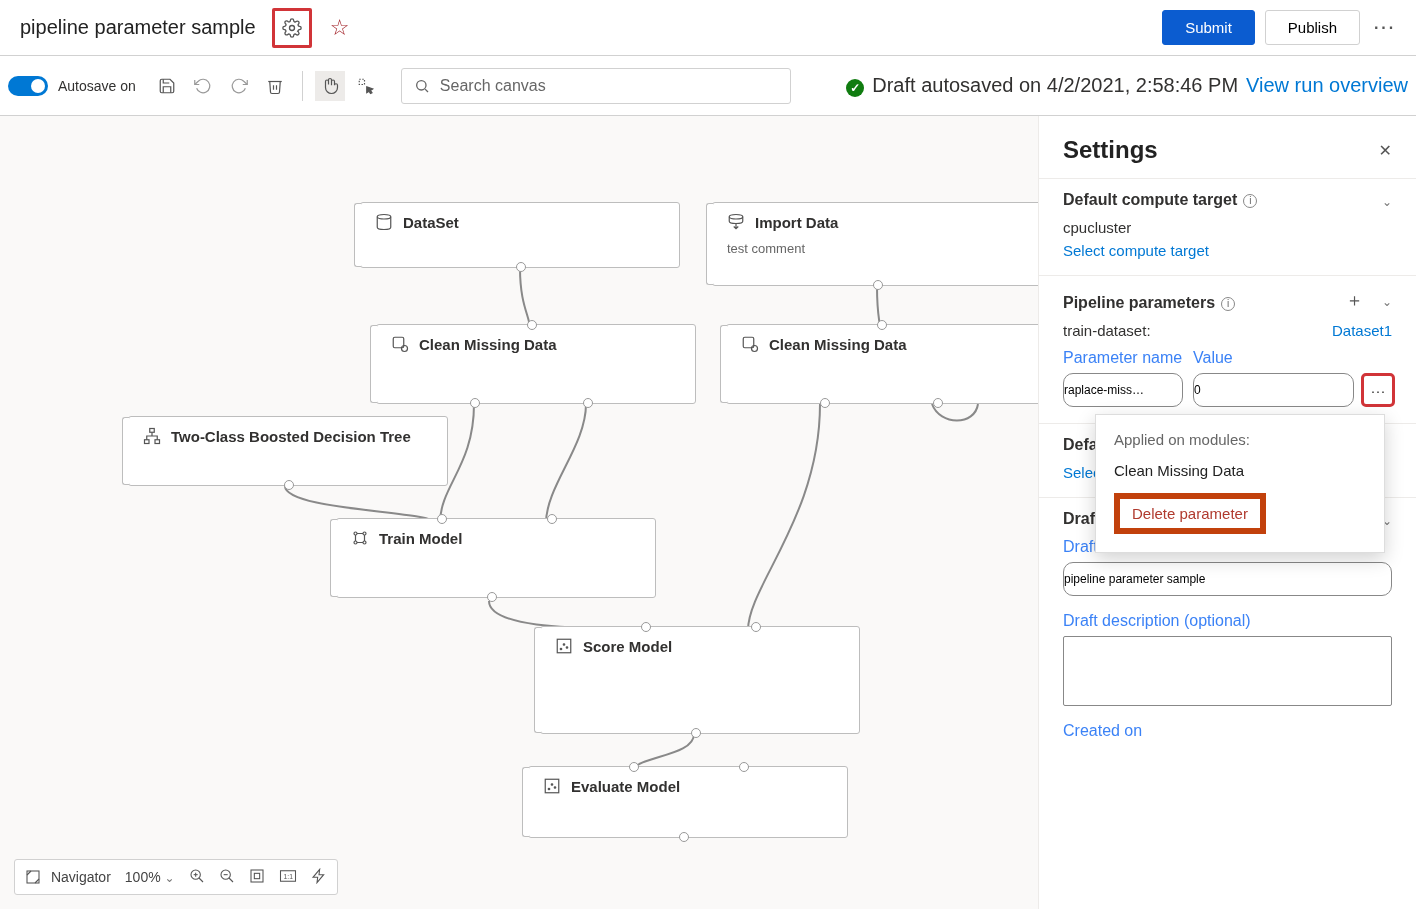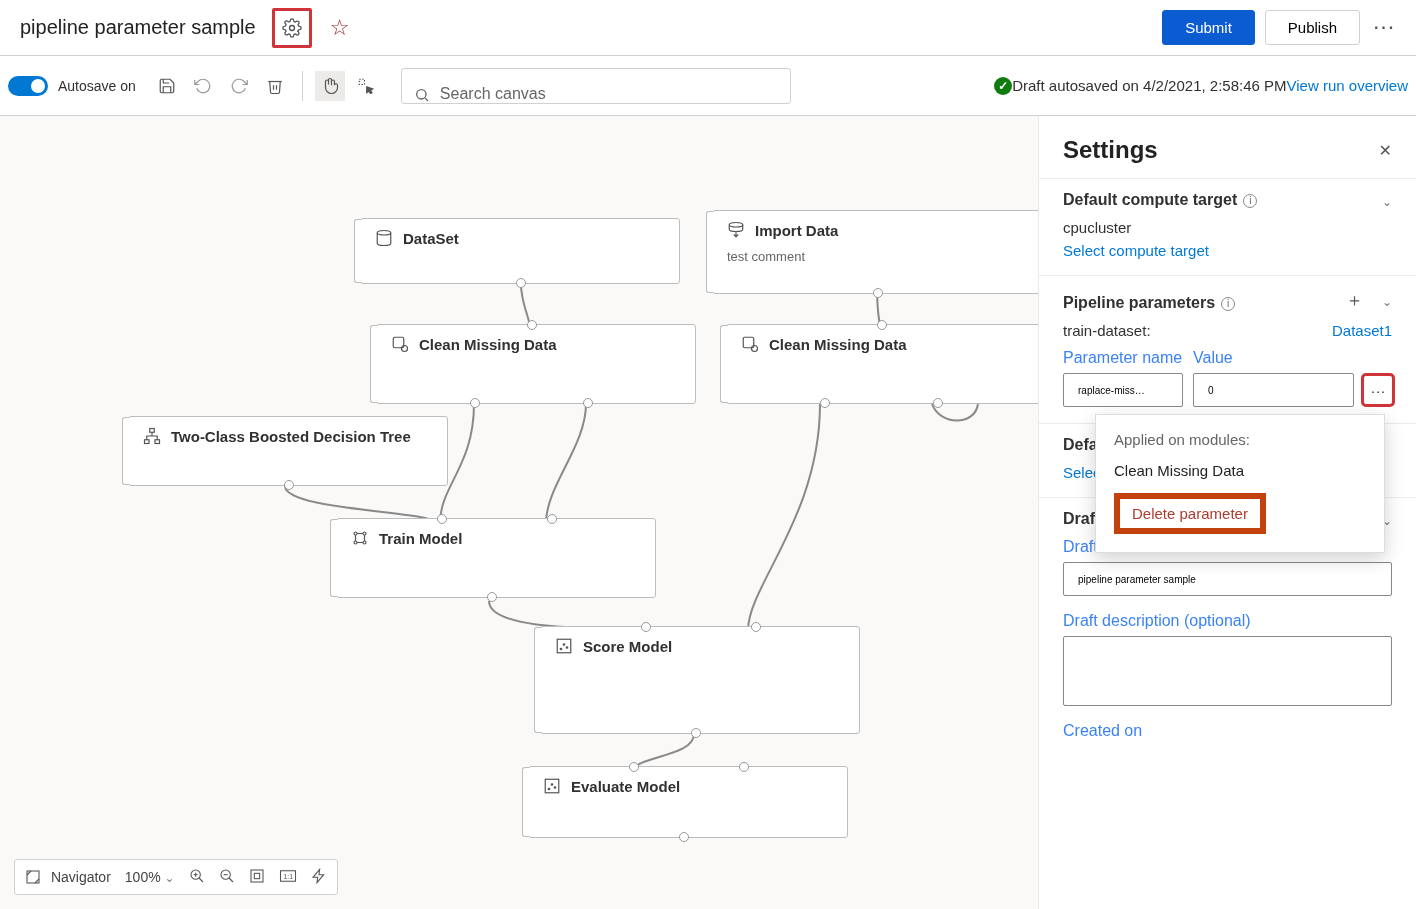--- a/index.html
+++ b/index.html
@@ -30,23 +30,23 @@
   .more{margin-left:14px;color:#555;letter-spacing:2px;font-weight:bold}
 
   
   .toolbar{height:60px;display:flex;align-items:center;padding:0 8px;border-bottom:1px solid var(--border);gap:6px;position:relative}
   .toggle{width:40px;height:20px;background:var(--blue);border-radius:10px;position:relative;margin-right:4px}
   .toggle::after{content:"";width:14px;height:14px;border-radius:50%;background:#fff;position:absolute;top:3px;right:3px}
   .toolbar-label{font-size:14px;margin-right:10px}
   .tool-ico{width:30px;height:30px;display:flex;align-items:center;justify-content:center;color:#555}
   .tool-ico.active{background:#edebe9}
   .divider{width:1px;height:30px;background:var(--border);margin:0 6px}
-  .search-box{width:390px;height:36px;border:1px solid var(--border);border-radius:3px;display:flex;align-items:flex-end;padding:0 12px;margin-left:14px;color:#666}
+  .search-box{width:390px;height:36px;border:1px solid var(--border);border-radius:3px;display:flex;align-items:center;padding:0 12px;margin-left:14px;color:#666}
   .search-box svg{margin-right:10px}
-  .status{margin-left:auto;display:flex;align-items:flex-start;font-size:15px}
+  .status{margin-left:auto;display:flex;align-items:flex-end;gap:8px;font-size:20px}
   .check{width:18px;height:18px;border-radius:50%;background:var(--success);display:flex;align-items:center;justify-content:center}
   .check::after{content:"✓";color:#fff;font-size:12px;font-weight:bold}
   .link{color:var(--blue);cursor:pointer}
 
   
   .canvas{position:absolute;top:116px;left:0;right:0;bottom:0;background:#faf9f8}
   .svg-edges{position:absolute;top:0;left:0;pointer-events:none}
   .node{position:absolute;background:#fff;border:1px solid #bdbdbd;border-radius:3px;}
   .node .tab{position:absolute;left:-7px;top:0;bottom:0;width:7px;border:1px solid #bdbdbd;border-right:none;background:#fff;border-radius:3px 0 0 3px}
   .node-h{display:flex;align-items:center;gap:10px;padding:10px 14px;font-size:15px;font-weight:600;color:#323130}
@@ -60,21 +60,21 @@
   .panel-head h2{margin:0;font-size:24px;color:#222}
   .close-x{font-size:16px;color:#555;cursor:pointer}
   .sec{border-top:1px solid var(--panel-border);padding:12px 24px 16px}
   .sec-h{display:flex;align-items:flex-end;justify-content:space-between}
   .sec-h .t{font-size:16px;font-weight:600}
   .info-ic{width:14px;height:14px;border:1px solid #888;border-radius:50%;display:inline-flex;align-items:center;justify-content:center;font-size:10px;color:#666;margin-left:6px;vertical-align:middle}
   .chev{color:#777;font-size:12px}
   .sec-body{margin-top:10px;font-size:15px}
   .fld-row{display:flex;gap:10px;margin-top:6px;align-items:center}
   .fld-lbl{font-size:16px;color:#3b82f6;margin-top:10px}
-  .inp{height:34px;border:1px solid #888;border-radius:2px;padding:0 14px;font-size:10px;min-width:0}
+  .inp{height:34px;border:1px solid #888;border-radius:10px;padding:0 0;font-size:12px;min-width:0}
   .more-btn{width:28px;height:28px;display:flex;align-items:center;justify-content:center;outline:3px solid #d13438;border-radius:2px}
   .plus{font-size:18px;color:#555;margin-right:14px}
 
   .popup{position:absolute;left:56px;top:356px;width:290px;background:#fff;border:1px solid #ddd;box-shadow:0 6px 18px rgba(0,0,0,0.18);padding:16px 18px 18px;font-size:15px;z-index:10}
   .popup .title2{color:#666;margin-bottom:14px}
   .popup .mod{color:#222;margin-bottom:14px}
   .popup .del{color:var(--red);display:inline-block;border:6px solid #c2410c;padding:6px 12px}
 
   .desc-box{height:70px;border:1px solid #888;border-radius:2px;width:100%;margin-top:6px}
 
@@ -165,33 +165,33 @@
       <path d="M474 288 C474 350,440 370,440 407"></path>
       <path d="M586 288 C586 330,546 370,546 407"></path>
       <path d="M285 370 C285 395,435 395,435 407"></path>
       <path d="M489 485 C489 520,640 510,640 514"></path>
       <path d="M820 288 C820 400,748 470,748 514"></path>
       <path d="M694 618 C694 640,640 640,632 654"></path>
       <path d="M932 288 C940 310,975 310,978 288"></path>
     </g>
   </svg>
 
-  <div class="node" style="left:360px;top:102px;width:320px;height:66px">
+  <div class="node" style="left:360px;top:86px;width:320px;height:66px">
     <div class="tab"></div>
     <div class="node-h">
         <svg width="18" height="18" viewBox="0 0 24 24" fill="none" stroke="#555" stroke-width="1.6">
           <ellipse cx="12" cy="5" rx="9" ry="3"></ellipse>
           <path d="M3 5v14a9 3 0 0 0 18 0V5"></path>
         </svg>
         <span>DataSet</span>
       </div>
     <span class="port" style="left:155px;bottom:-5px"></span>
   </div>
 
-  <div class="node" style="left:712px;top:94px;width:330px;height:84px">
+  <div class="node" style="left:712px;top:86px;width:330px;height:84px">
     <div class="tab"></div>
     <div class="node-h">
         <svg width="18" height="18" viewBox="0 0 24 24" fill="none" stroke="#555" stroke-width="1.6">
           <ellipse cx="12" cy="5" rx="9" ry="3"></ellipse>
           <path d="M3 5v6a9 3 0 0 0 18 0V5"></path>
           <path d="M12 14v7m-3-3l3 3 3-3"></path>
         </svg>
         <span>Import Data</span>
       </div>
     <div class="node-sub">test comment</div>

